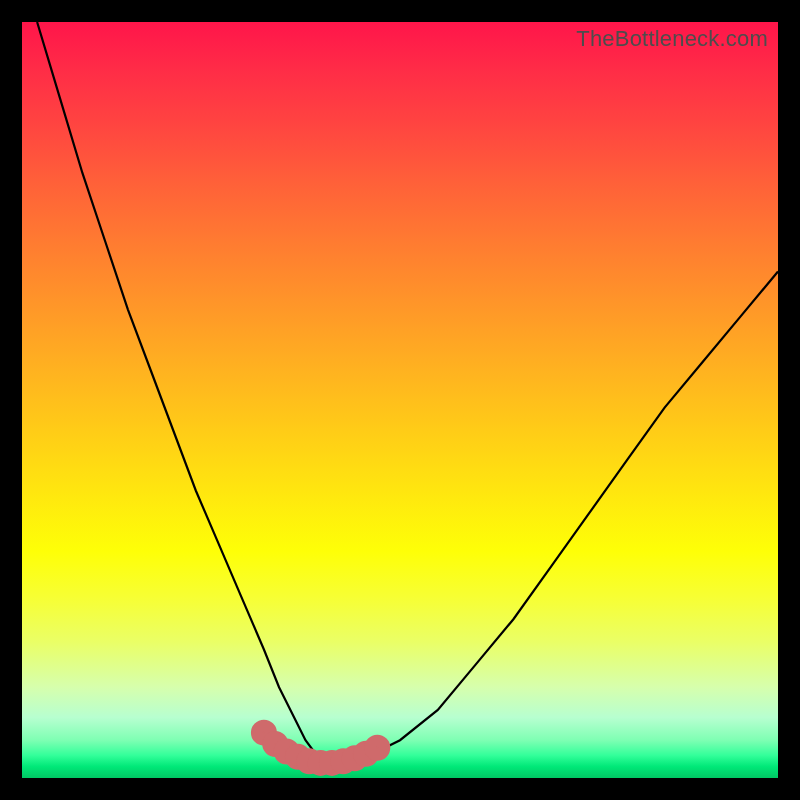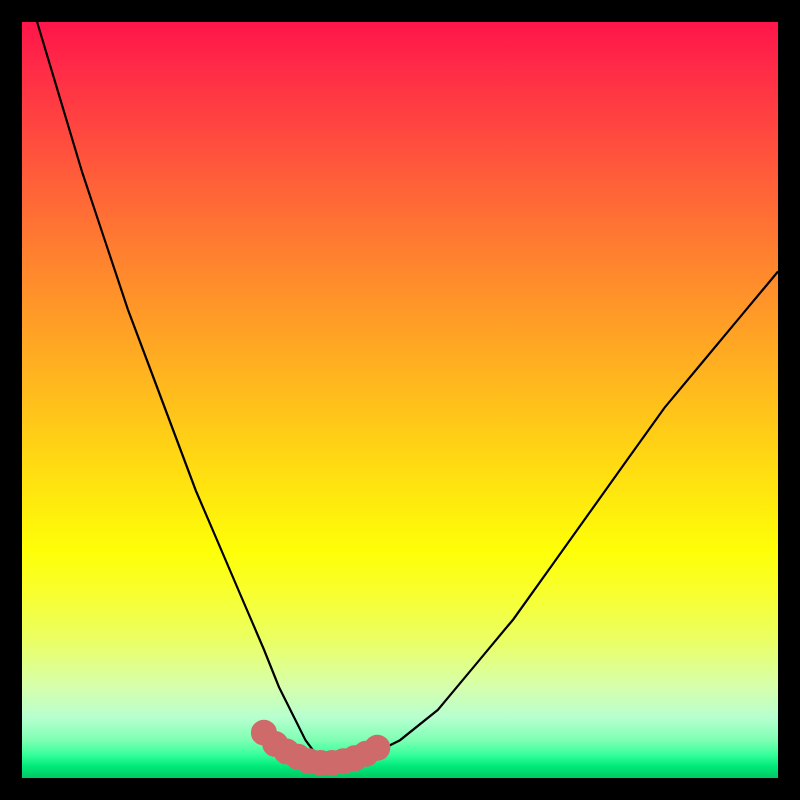--- a/index.html
+++ b/index.html
@@ -62,20 +62,21 @@
     width: 756px;
     height: 756px;
     overflow: visible;
   }
 </style>
 </head>
 <body>
 
 <div class="frame">
   <div class="plot">
+    <div class="watermark">TheBottleneck.com</div>
     <svg class="curve" viewBox="0 0 756 756" preserveAspectRatio="none">
       <path fill="none" stroke-width="2.2" stroke="#000000" d="M15.12 0.00 L37.80 75.60 L60.48 151.20 L83.16 219.24 L105.84 287.28 L128.52 347.76 L151.20 408.24 L173.88 468.72 L196.56 521.64 L219.24 574.56 L241.92 627.48 L257.04 665.28 L272.16 695.52 L283.50 718.20 L294.84 733.32 L306.18 740.88 L317.52 740.88 L332.64 740.88 L347.76 733.32 L378.00 718.20 L415.80 687.96 L453.60 642.60 L491.40 597.24 L529.20 544.32 L567.00 491.40 L604.80 438.48 L642.60 385.56 L680.40 340.20 L718.20 294.84 L756.00 249.48"></path>
       <g fill="none" stroke-width="12" stroke-linecap="round" stroke-linejoin="round" stroke="#cf6a6b">
           <path d="M241.92 710.64 L253.26 721.98 L264.60 729.54 L275.94 734.83 L287.28 739.37 L298.62 740.88 L309.96 740.88 L321.30 739.37 L332.64 736.34 L343.98 731.81 L355.32 725.76"></path>
           <circle cx="241.92" cy="710.64" r="7" fill="#cf6a6b"></circle>
           <circle cx="253.26" cy="721.98" r="7" fill="#cf6a6b"></circle>
           <circle cx="264.60" cy="729.54" r="7" fill="#cf6a6b"></circle>
           <circle cx="275.94" cy="734.83" r="7" fill="#cf6a6b"></circle>
           <circle cx="287.28" cy="739.37" r="7" fill="#cf6a6b"></circle>
           <circle cx="298.62" cy="740.88" r="7" fill="#cf6a6b"></circle>

